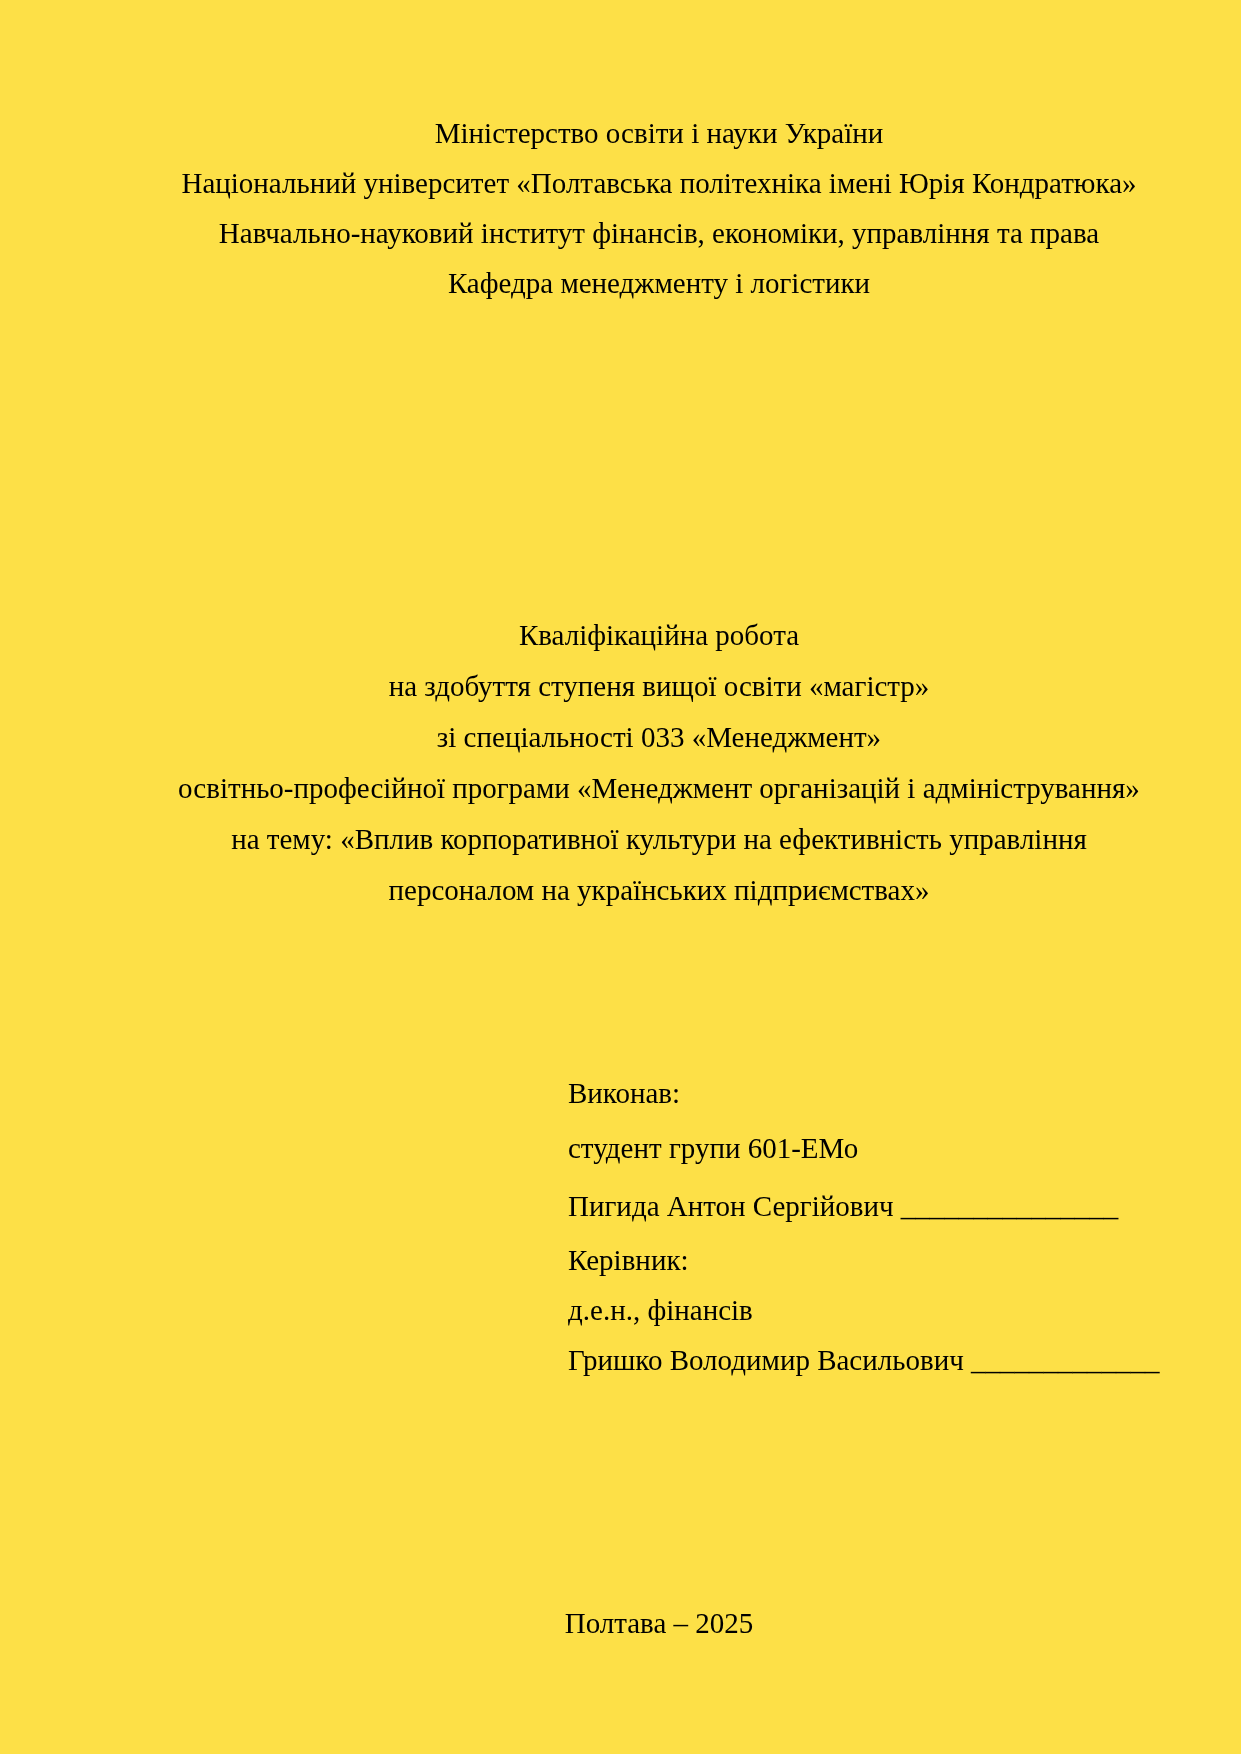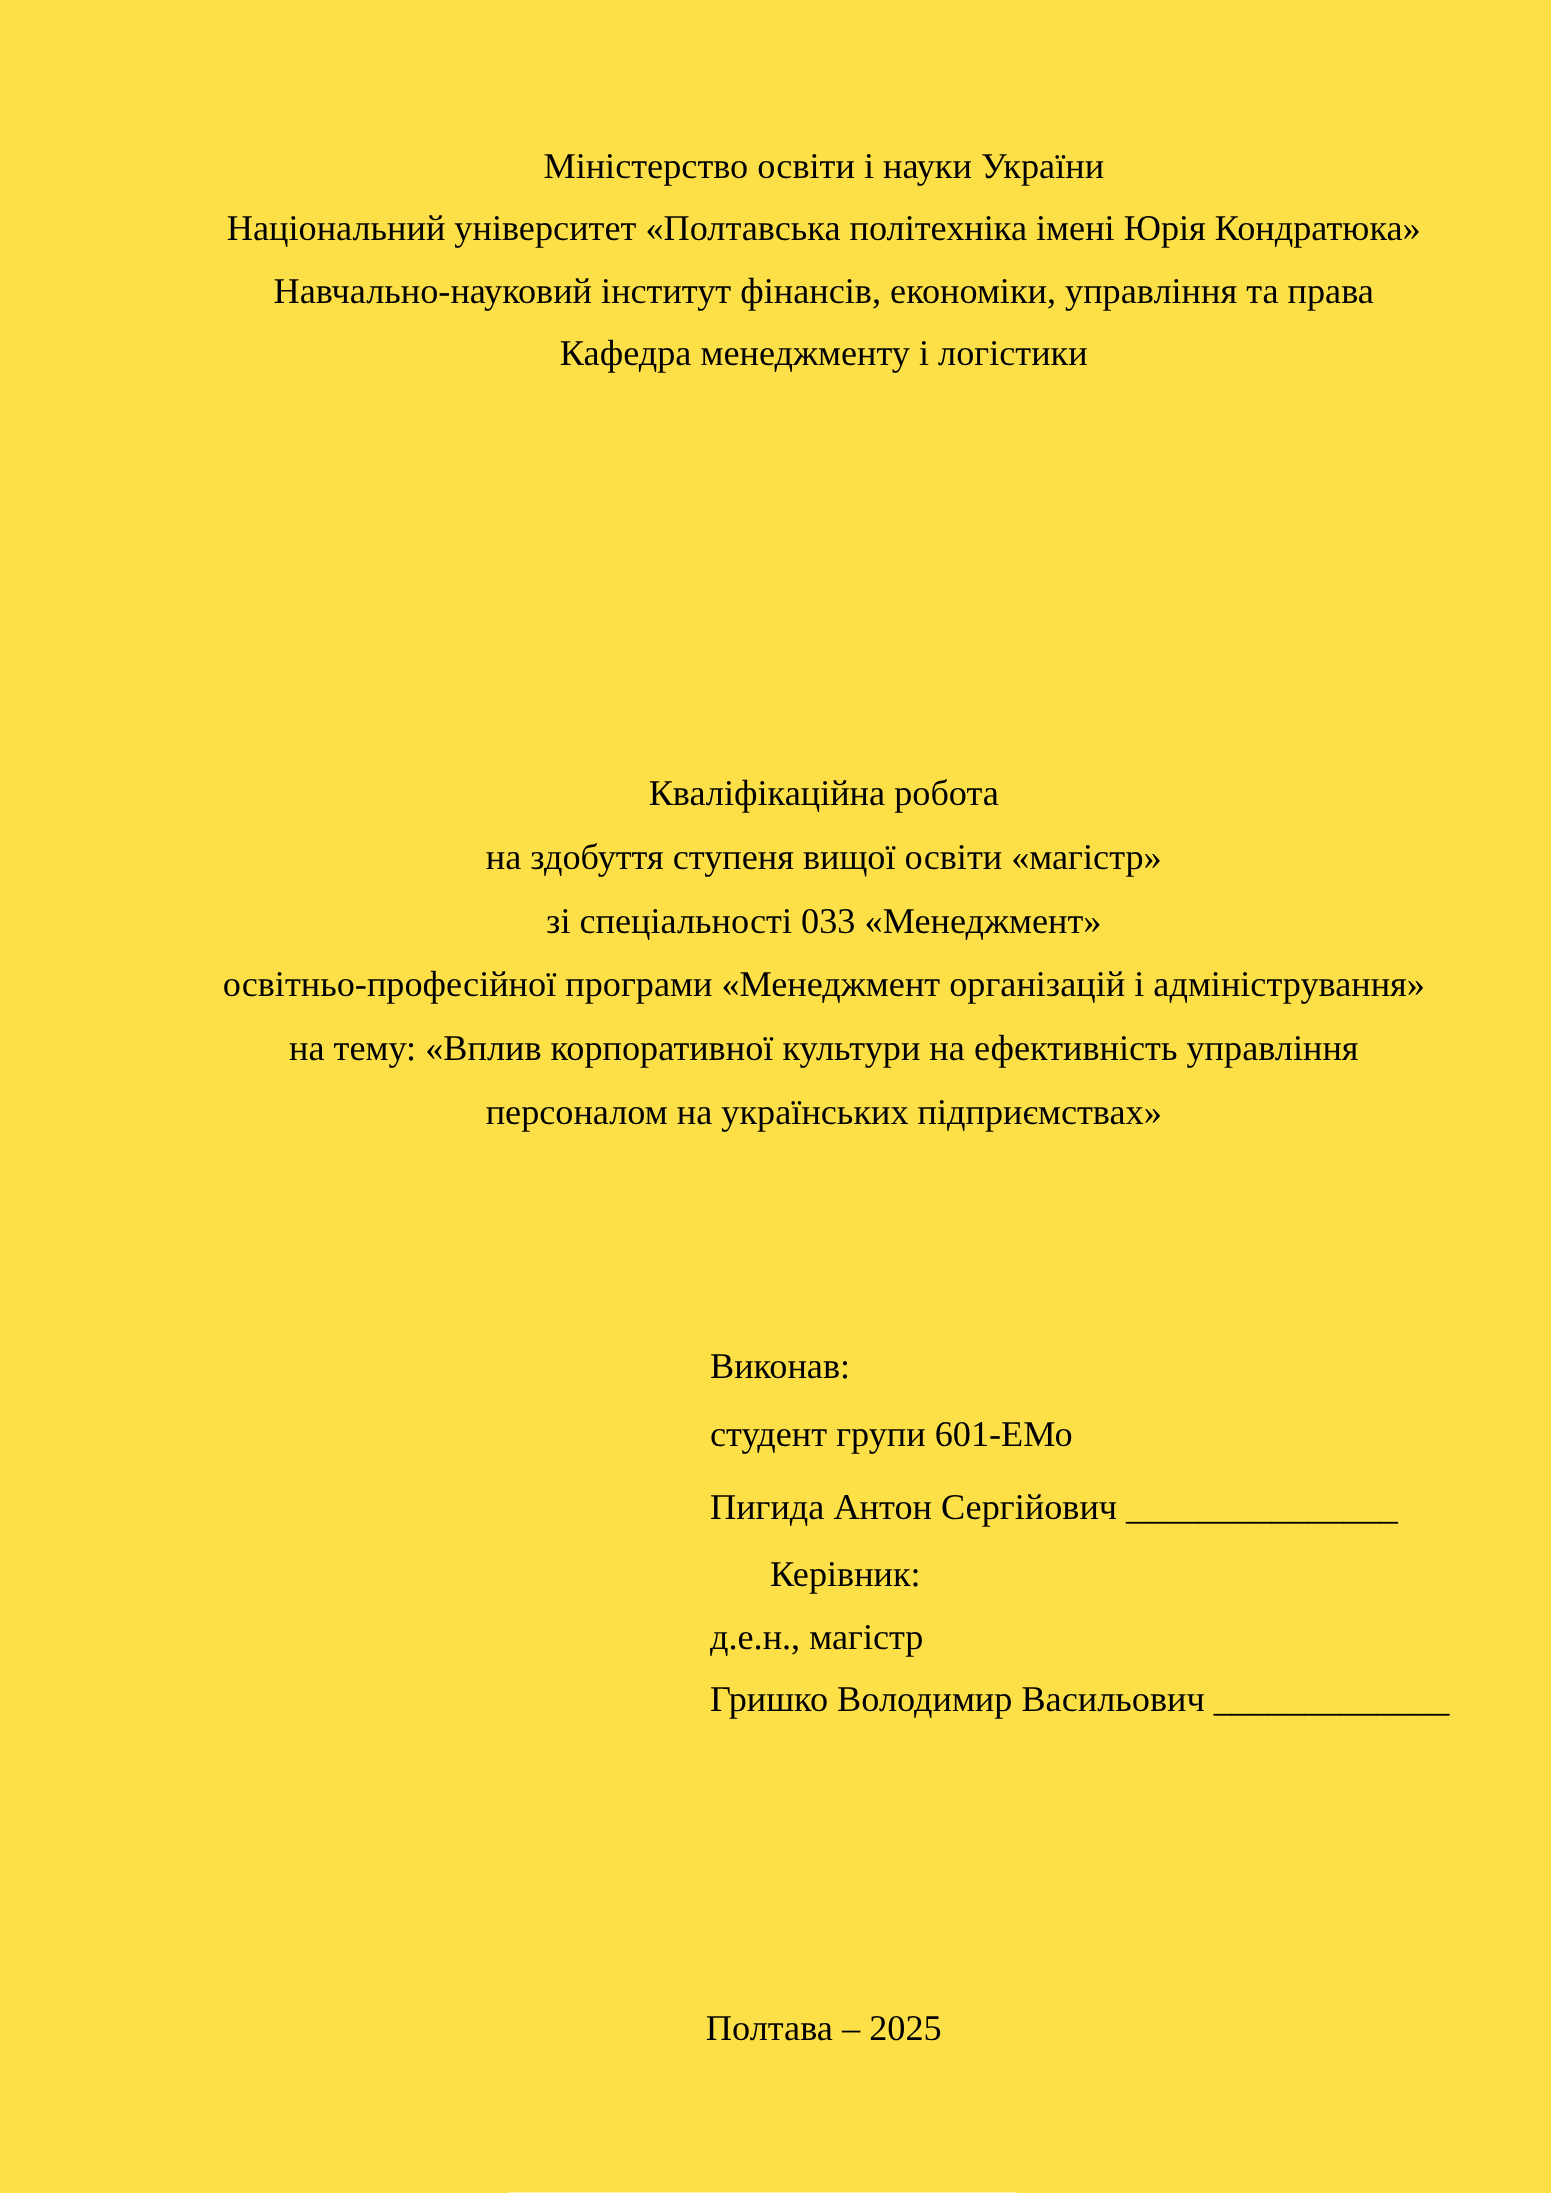--- a/index.html
+++ b/index.html
@@ -33,21 +33,21 @@
   }
   .signature-block {
     position: absolute;
     left: 568px;
     top: 1068px;
     text-align: left;
     line-height: 50px;
   }
   .sig-line-2 { margin-top: 5px; }
   .sig-line-3 { margin-top: 8px; }
-  .sig-line-4 { margin-top: 4px; margin-left: 48px; }
+  .sig-line-4 { margin-top: 4px; }
   .footer-block {
     top: 1598px;
     line-height: 50px;
   }
   .doc-line {
     white-space: nowrap;
   }
 </style>
 </head>
 <body>
@@ -68,21 +68,21 @@
     <div class="doc-line">освітньо-професійної програми «Менеджмент організацій і адміністрування»</div>
     <div class="doc-line">на тему: «Вплив корпоративної культури на ефективність управління</div>
     <div class="doc-line">персоналом на українських підприємствах»</div>
   </div>
 
   <div class="signature-block">
     <div class="doc-line">Виконав:</div>
     <div class="doc-line sig-line-2">студент групи 601-ЕМо</div>
     <div class="doc-line sig-line-3">Пигида Антон Сергійович _______________</div>
     <div class="doc-line sig-line-4">Керівник:</div>
-    <div class="doc-line">д.е.н., магістр</div>
+    <div class="doc-line">д.е.н., фінансів</div>
     <div class="doc-line">Гришко Володимир Васильович _____________</div>
   </div>
 
   <div class="centered-block footer-block">
     <div class="doc-line">Полтава – 2025</div>
   </div>
 
 </div>
 
 </body></html>

